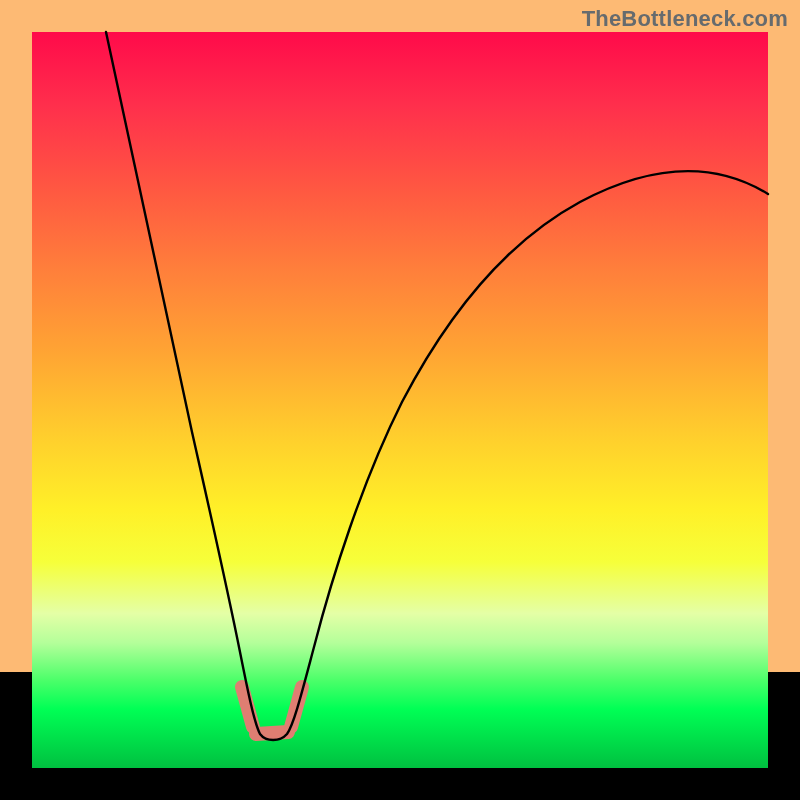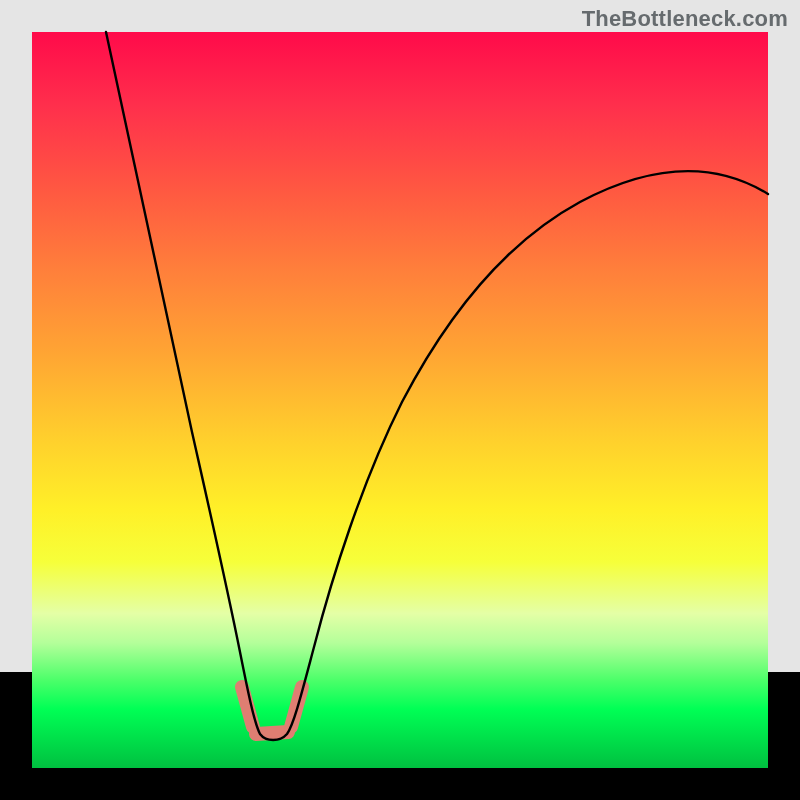--- a/index.html
+++ b/index.html
@@ -8,21 +8,21 @@
     width: 800px;
     height: 800px;
     background: #000;
     overflow: hidden;
     font-family: Arial, Helvetica, sans-serif;
   }
   .frame {
     position: relative;
     width: 800px;
     height: 672px;
-    background: #e5e5e5;
+    background: #fdba74;
   }
   .watermark {
     position: absolute;
     top: 6px;
     right: 12px;
     font-size: 22px;
     font-weight: 600;
     color: #666b6e;
     letter-spacing: 0.2px;
     z-index: 10;

